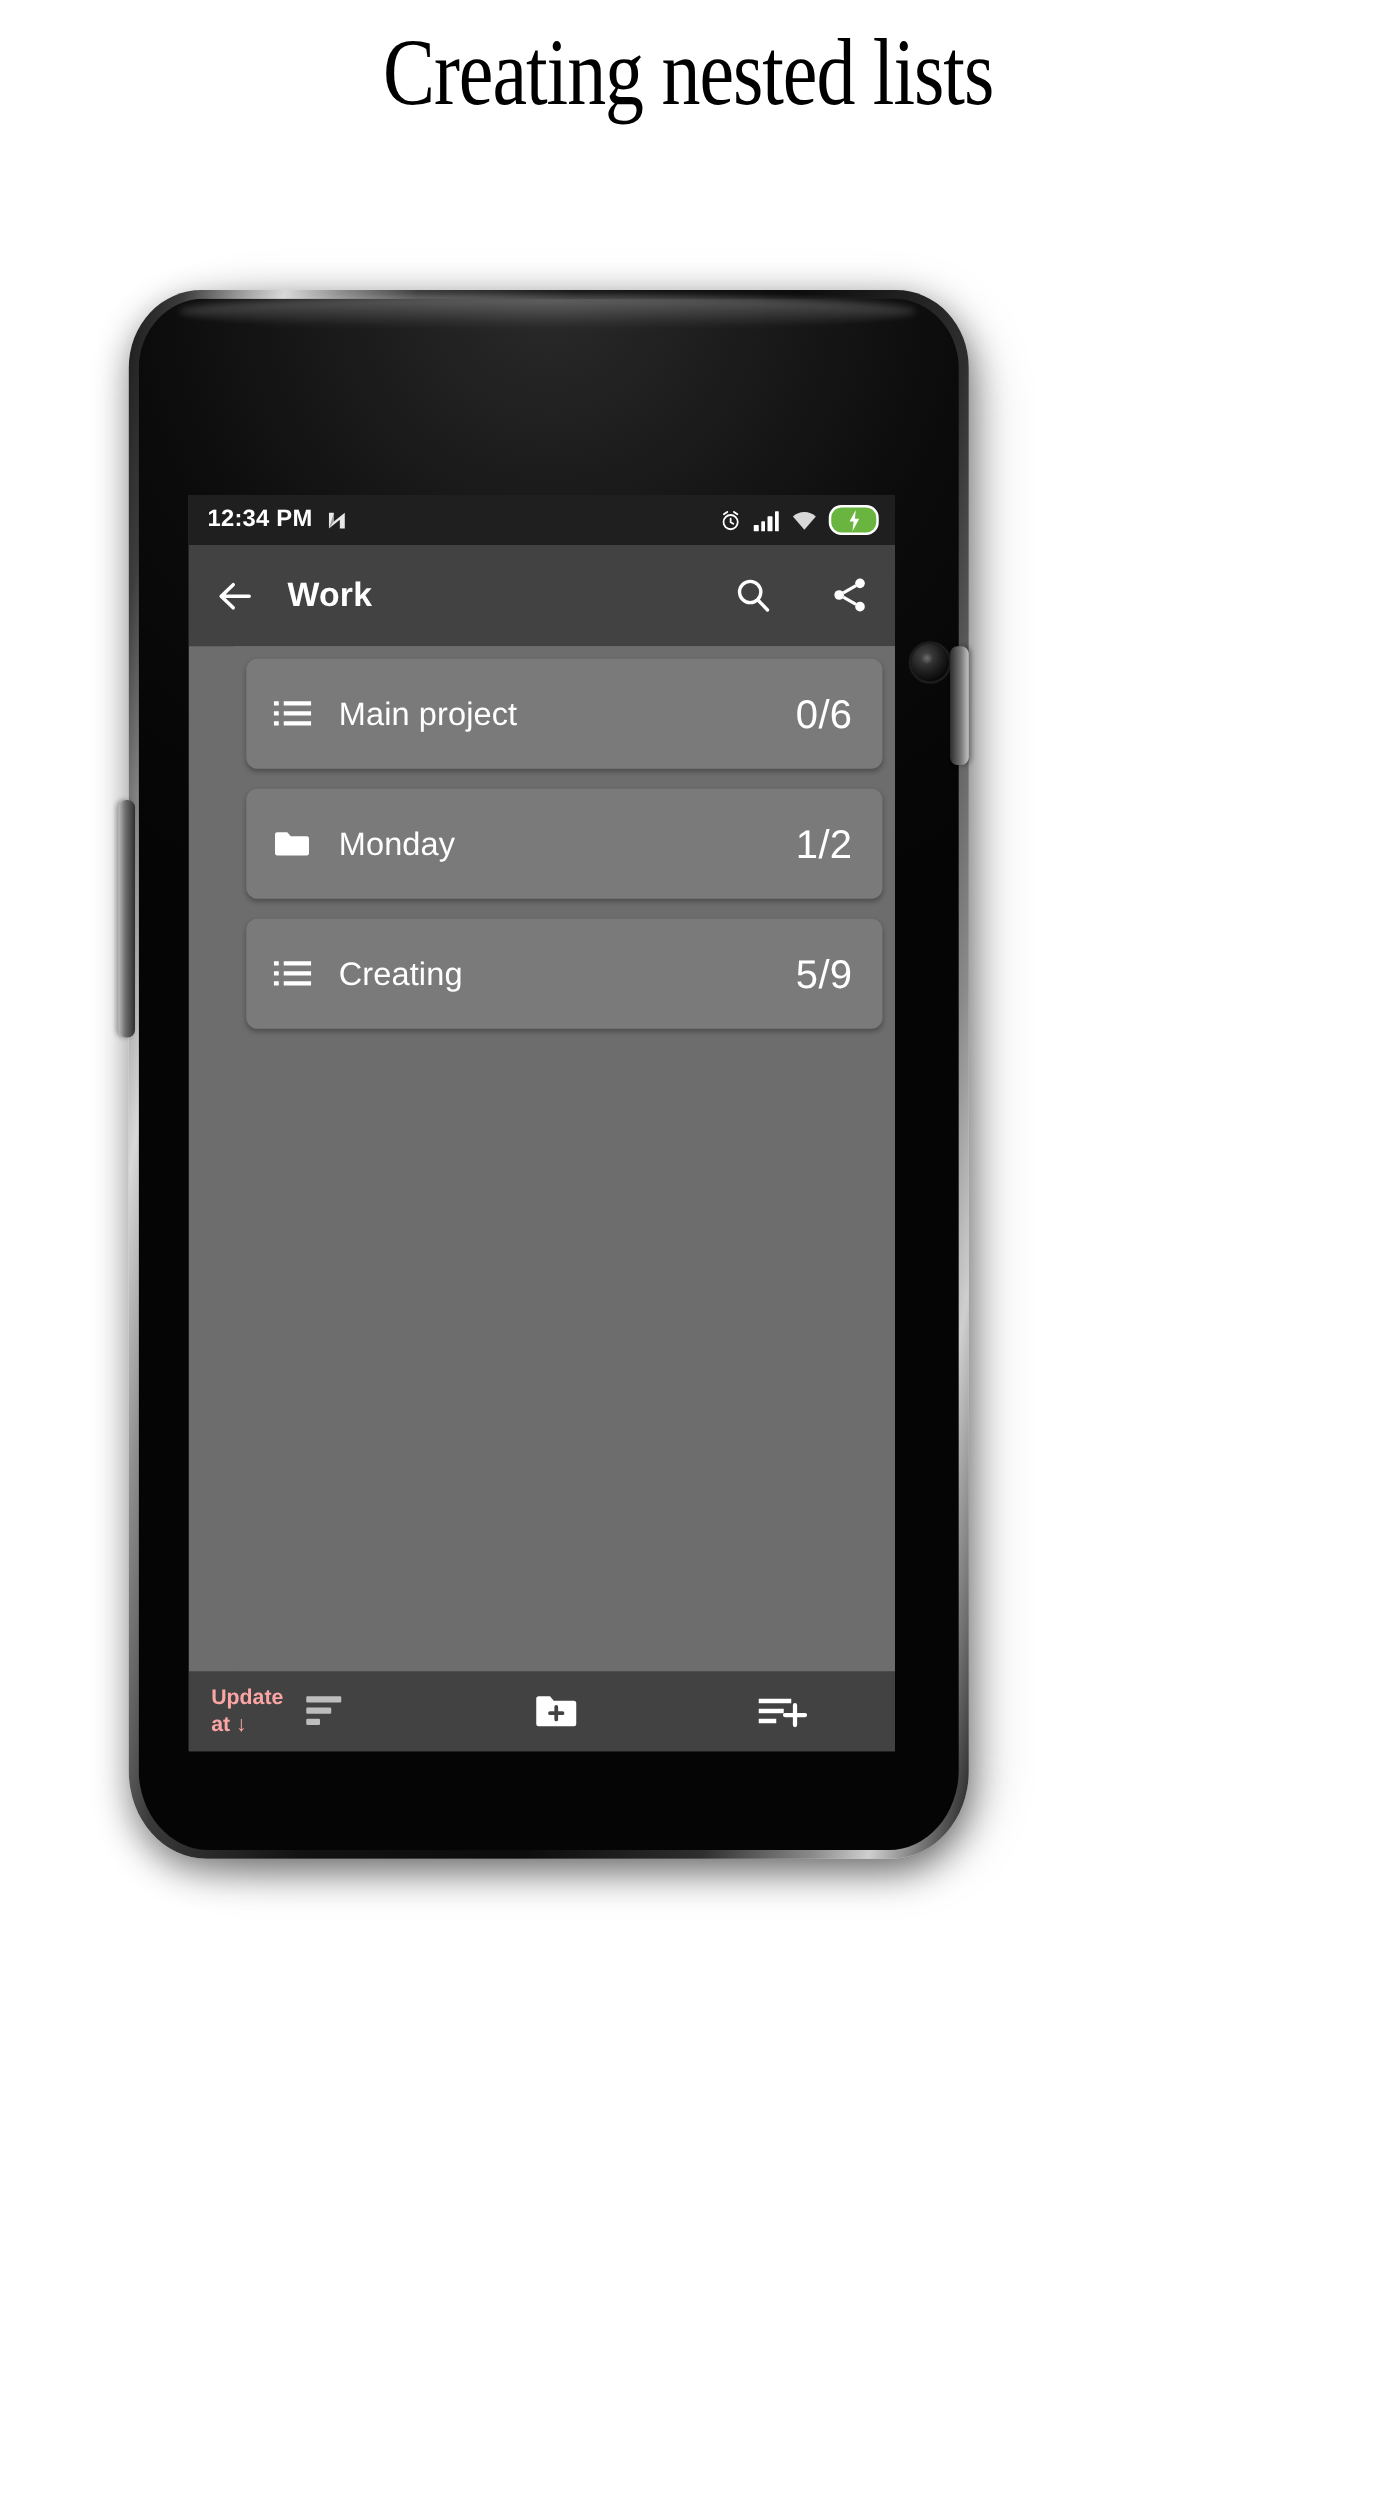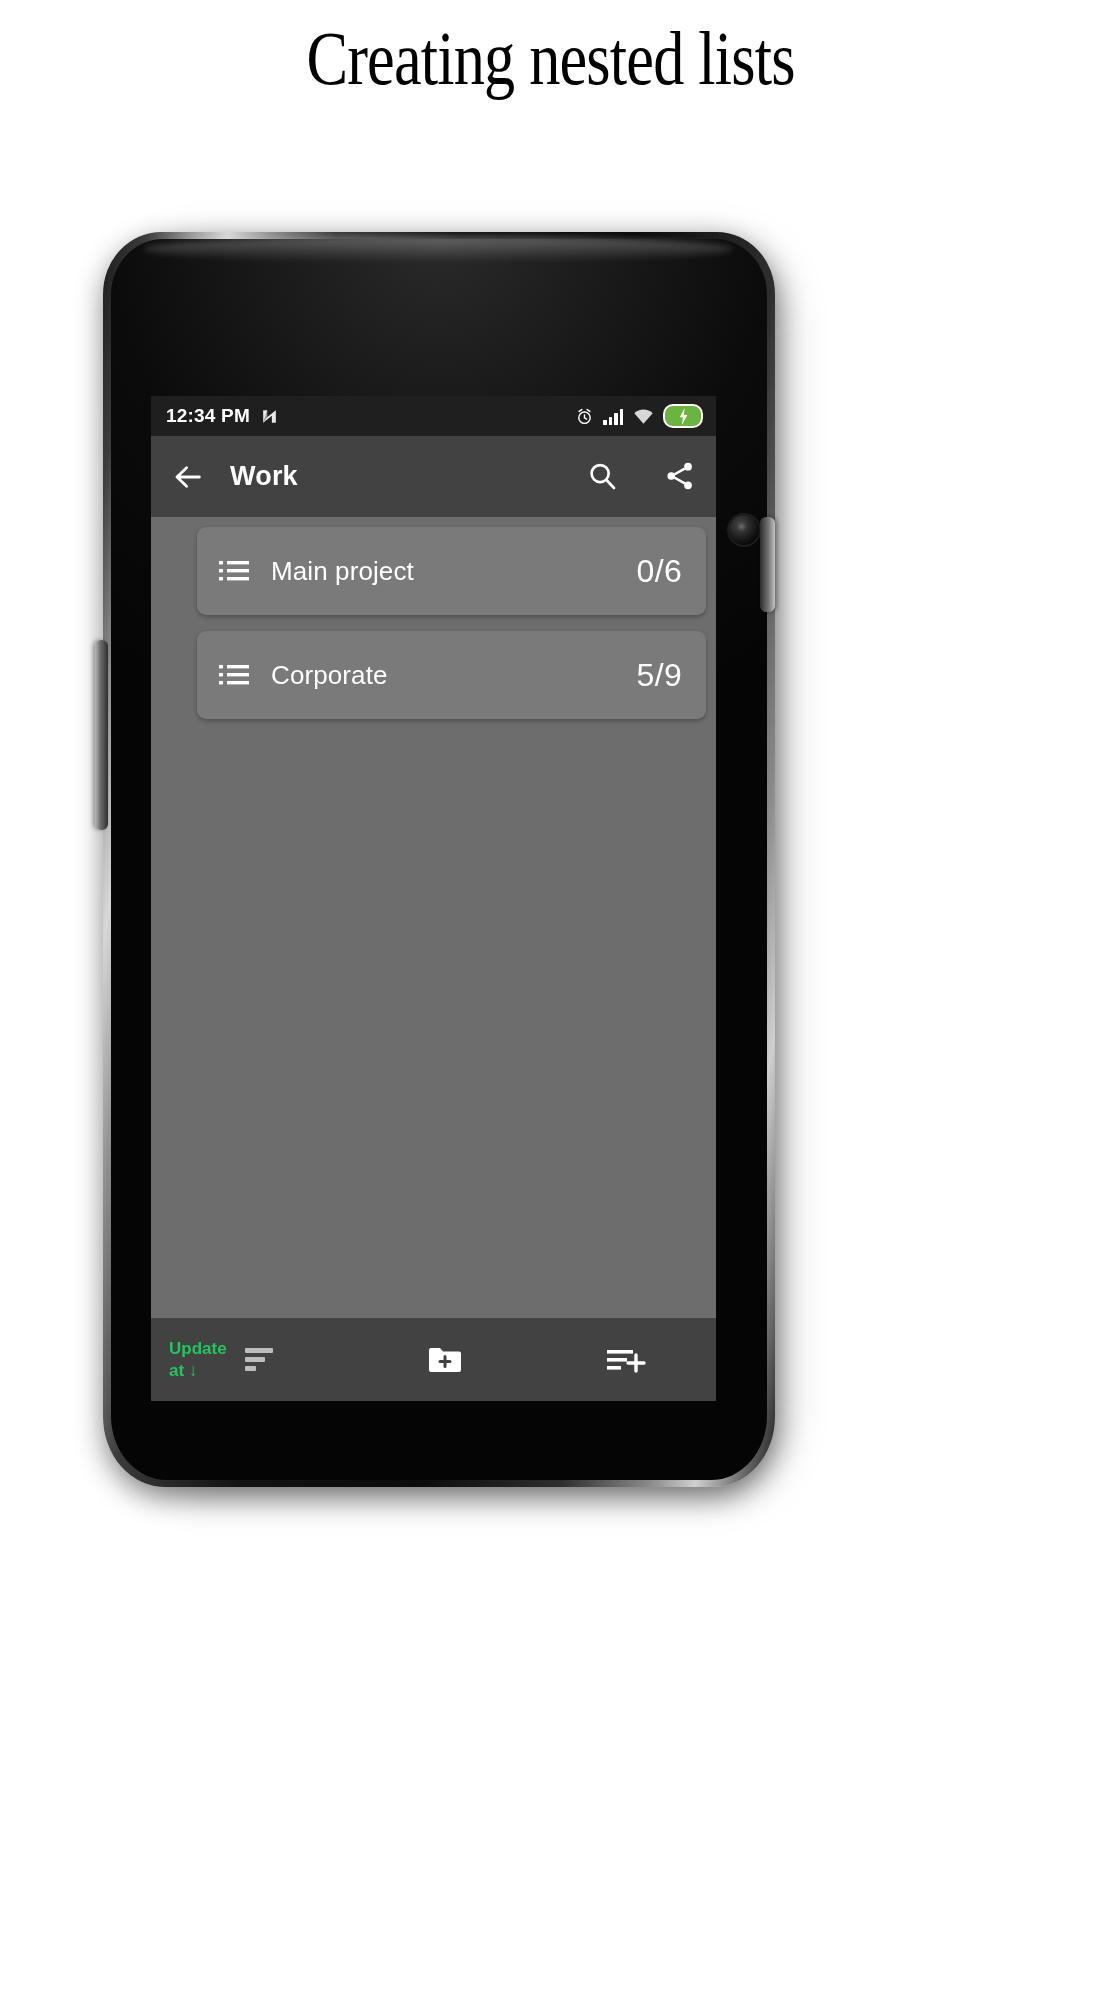--- a/index.html
+++ b/index.html
@@ -171,24 +171,24 @@
     color:#ffffff;
   }
   .card-icon{width:30px;height:24px;flex:none;}
   .card-label{
     font-size:26px;margin-left:22px;flex:1;letter-spacing:.1px;
   }
   .card-count{font-size:32px;letter-spacing:.3px;}
 
   
   .bottombar{
-    position:absolute;left:0;bottom:0;width:565px;height:83px;
+    position:absolute;left:0;bottom:0;width:565px;height:64px;
     background:#424242;
     display:flex;align-items:center;
-    color:#22c55e;
+    color:#fca5a5;
   }
   .bb-sort{
     display:flex;align-items:center;
     width:36%;padding-left:18px;box-sizing:border-box;
   }
   .bb-sort-text{
     font-size:17px;font-weight:700;line-height:22px;
     width:66px;
   }
   .bb-sort-text .arrow{display:inline-block;}
@@ -299,33 +299,42 @@
           <rect x="0" y="18" width="4" height="3.4" fill="#fff"></rect>
           <rect x="8" y="2" width="22" height="3.4" fill="#fff"></rect>
           <rect x="8" y="10" width="22" height="3.4" fill="#fff"></rect>
           <rect x="8" y="18" width="22" height="3.4" fill="#fff"></rect>
         </svg>
       </span>
       <span class="card-label">Main project</span>
       <span class="card-count">0/6</span>
     </div>
 
+    <div class="list-card">
+      <span class="card-icon">
+        <svg viewBox="0 0 30 24" width="30" height="24">
+          <path d="M1 4.5 A1.8 1.8 0 0 1 2.8 2.7 H10.8 L13.6 6 H26.4 A1.8 1.8 0 0 1 28.2 7.8 V19.6 A1.8 1.8 0 0 1 26.4 21.4 H2.8 A1.8 1.8 0 0 1 1 19.6 Z" fill="#fff"></path>
+        </svg>
+      </span>
+      <span class="card-label">Monday</span>
+      <span class="card-count">1/2</span>
+    </div>
 
     <div class="list-card">
       <span class="card-icon">
         <svg viewBox="0 0 30 24" width="30" height="24">
           <rect x="0" y="2" width="4" height="3.4" fill="#fff"></rect>
           <rect x="0" y="10" width="4" height="3.4" fill="#fff"></rect>
           <rect x="0" y="18" width="4" height="3.4" fill="#fff"></rect>
           <rect x="8" y="2" width="22" height="3.4" fill="#fff"></rect>
           <rect x="8" y="10" width="22" height="3.4" fill="#fff"></rect>
           <rect x="8" y="18" width="22" height="3.4" fill="#fff"></rect>
         </svg>
       </span>
-      <span class="card-label">Corporate</span>
+      <span class="card-label">Creating</span>
       <span class="card-count">5/9</span>
     </div>
 
   </div>
 
   <div class="bottombar">
 
     <div class="bb-sort">
       <span class="bb-sort-text">
         <span>Update</span><br>

